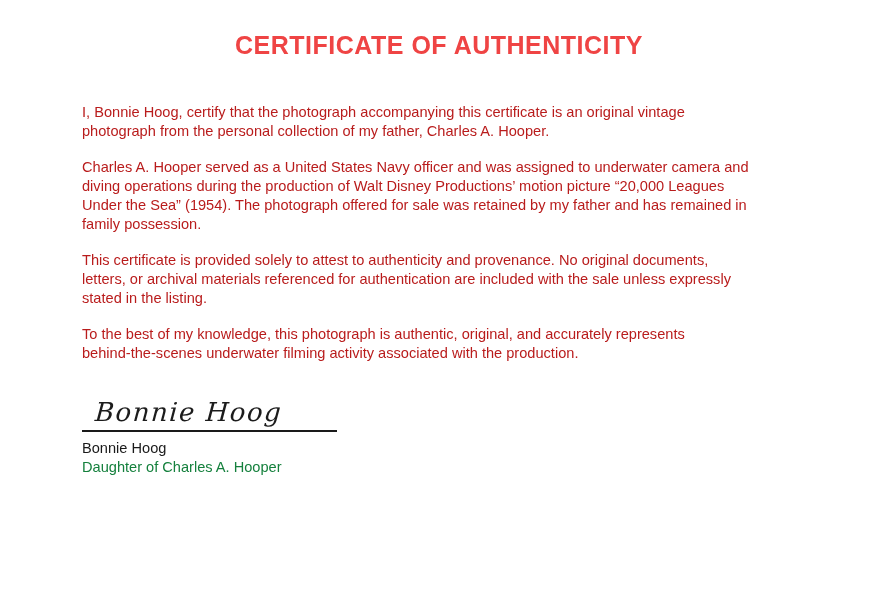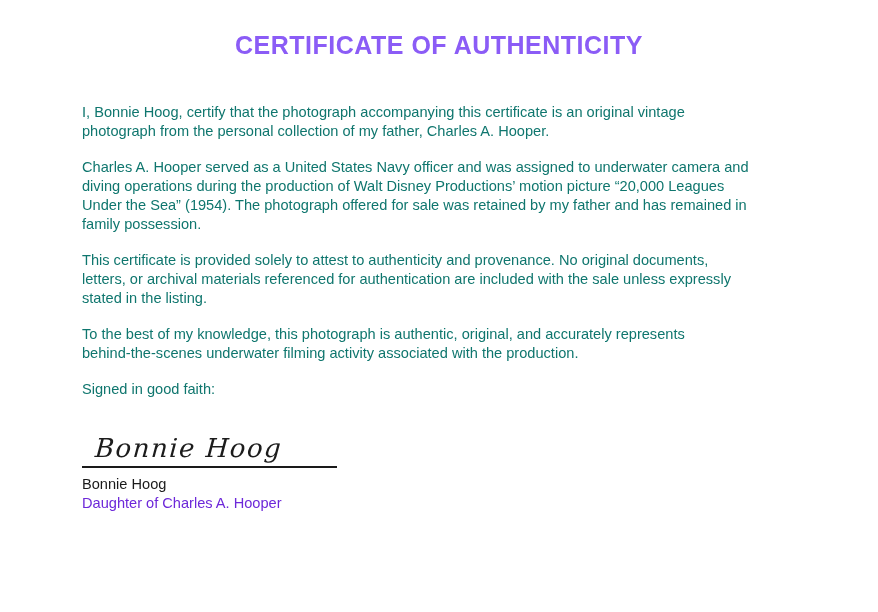--- a/index.html
+++ b/index.html
@@ -13,32 +13,32 @@
     font-family: "Liberation Sans", sans-serif;
     color: #1a1a1a;
   }
   .title {
     margin: 0;
     padding-top: 31px;
     text-align: center;
     font-size: 25px;
     font-weight: bold;
     letter-spacing: 0.5px;
-    color: #8b5cf6;
+    color: #ef4444;
     font-family: "Liberation Sans", sans-serif;
   }
   .content {
     margin: 43px 84px 0 82px;
   }
   .content p {
     margin: 0 0 17px 0;
     font-size: 14.6px;
     line-height: 19px;
     white-space: pre-line;
-    color: #0f766e;
+    color: #b91c1c;
   }
   .closing {
     margin-bottom: 0 !important;
   }
   .signature-area {
     margin-top: 34px;
   }
   .sig-rule {
     width: 255px;
     border-bottom: 2px solid #1a1a1a;
@@ -58,42 +58,41 @@
   }
   .sig-name {
     margin-top: 7px;
     font-size: 14.6px;
     line-height: 19px;
     color: #1a1a1a;
   }
   .sig-role {
     font-size: 14.6px;
     line-height: 19px;
-    color: #6d28d9;
+    color: #15803d;
   }
 </style>
 </head>
 <body>
 
 <div class="page">
   <h1 class="title">CERTIFICATE OF AUTHENTICITY</h1>
 
   <div class="content">
     <p>I, Bonnie Hoog, certify that the photograph accompanying this certificate is an original vintage
 photograph from the personal collection of my father, Charles A. Hooper.</p>
     <p>Charles A. Hooper served as a United States Navy officer and was assigned to underwater camera and
 diving operations during the production of Walt Disney Productions’ motion picture “20,000 Leagues
 Under the Sea” (1954). The photograph offered for sale was retained by my father and has remained in
 family possession.</p>
     <p>This certificate is provided solely to attest to authenticity and provenance. No original documents,
 letters, or archival materials referenced for authentication are included with the sale unless expressly
 stated in the listing.</p>
     <p>To the best of my knowledge, this photograph is authentic, original, and accurately represents
 behind-the-scenes underwater filming activity associated with the production.</p>
-    <p class="closing">Signed in good faith:</p>
 
     <div class="signature-area">
       <div class="sig-rule">
         <span class="sig-script">Bonnie Hoog</span>
       </div>
       <div class="sig-name">Bonnie Hoog</div>
       <div class="sig-role">Daughter of Charles A. Hooper</div>
     </div>
   </div>
 </div>

